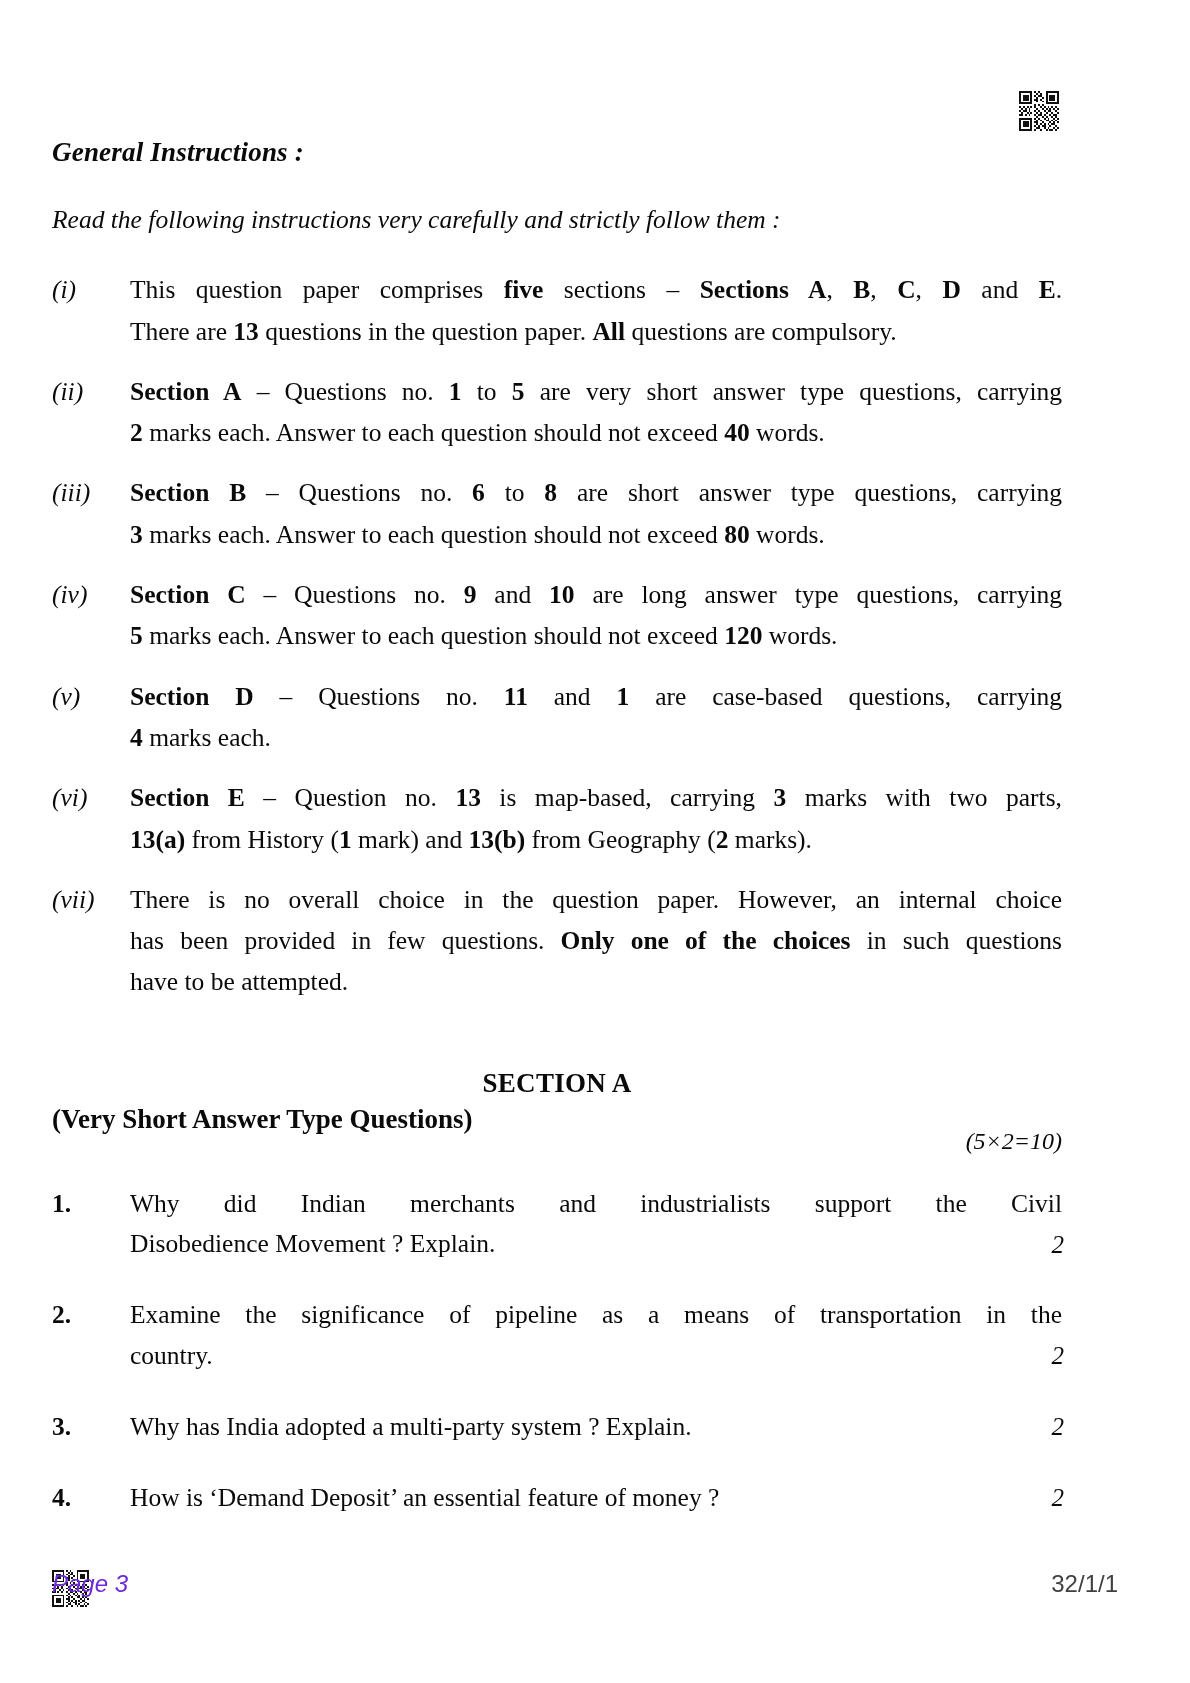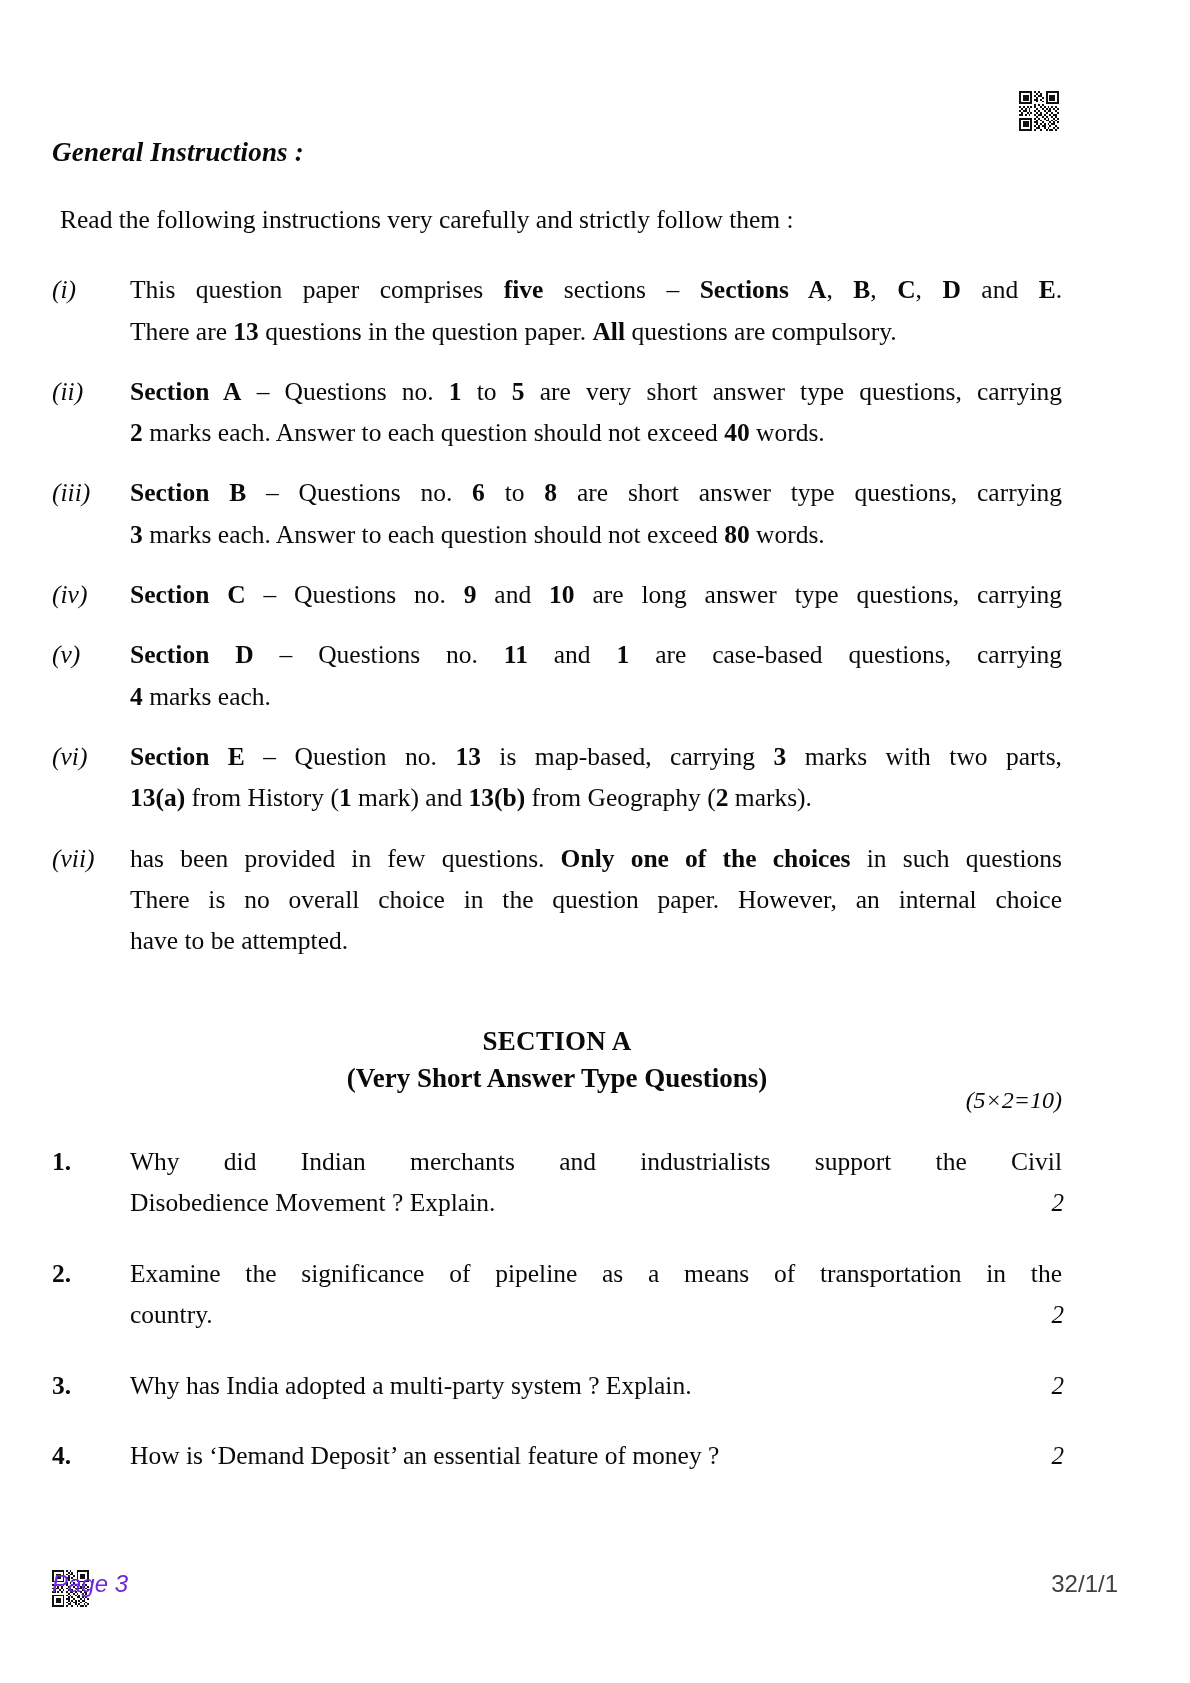--- a/index.html
+++ b/index.html
@@ -56,22 +56,23 @@
   .gen-head {
     font-style: italic;
     font-weight: bold;
     font-size: 27px;
     letter-spacing: 0.2px;
     margin: 0 0 37px 0;
     line-height: 1.1;
   }
 
   .read-line {
+    font-style: italic;
     font-size: 25.5px;
-    margin: 0 0 34px 8px;
+    margin: 0 0 34px 0;
     line-height: 1.2;
   }
 
   
   .instr {
     display: flex;
     align-items: flex-start;
     margin-bottom: 19px;
   }
   .instr-mark {
@@ -112,21 +113,21 @@
     font-weight: bold;
     font-size: 27px;
     letter-spacing: 0.3px;
     line-height: 1.35;
   }
   .section-sub-row {
     position: relative;
     display: block;
   }
   .section-sub {
-    text-align: center;
+    text-align: left;
     font-weight: bold;
     font-size: 27px;
     line-height: 1.35;
   }
   .section-marks {
     position: absolute;
     right: 0;
     top: 3px;
     font-style: italic;
     font-weight: normal;
@@ -343,41 +344,42 @@
           <div class="instr-mark">(iii)</div>
           <div class="instr-body">
             <span class="ln"><b>Section B</b><span> – Questions no. </span><b>6</b><span> to </span><b>8</b><span> are short answer type questions, carrying</span></span>
             <span class="ln last"><b>3</b><span> marks each. Answer to each question should not exceed </span><b>80</b><span> words.</span></span>
           </div>
         </div>
         <div class="instr">
           <div class="instr-mark">(iv)</div>
           <div class="instr-body">
             <span class="ln"><b>Section C</b><span> – Questions no. </span><b>9</b><span> and </span><b>10</b><span> are long answer type questions, carrying</span></span>
+            <span class="ln last"><b>5</b><span> marks each. Answer to each question should not exceed </span><b>120</b><span> words.</span></span>
           </div>
         </div>
         <div class="instr">
           <div class="instr-mark">(v)</div>
           <div class="instr-body">
             <span class="ln"><b>Section D</b><span> – Questions no. </span><b>11</b><span> and </span><b>1</b><span> are case-based questions, carrying</span></span>
             <span class="ln last"><b>4</b><span> marks each.</span></span>
           </div>
         </div>
         <div class="instr">
           <div class="instr-mark">(vi)</div>
           <div class="instr-body">
             <span class="ln"><b>Section E</b><span> – Question no. </span><b>13</b><span> is map-based, carrying </span><b>3</b><span> marks with two parts,</span></span>
             <span class="ln last"><b>13(a)</b><span> from History (</span><b>1</b><span> mark) and </span><b>13(b)</b><span> from Geography (</span><b>2</b><span> marks).</span></span>
           </div>
         </div>
         <div class="instr">
           <div class="instr-mark">(vii)</div>
           <div class="instr-body">
+            <span class="ln"><span>There is no overall choice in the question paper. However, an internal choice</span></span>
             <span class="ln"><span>has been provided in few questions. </span><b>Only one of the choices</b><span> in such questions</span></span>
-            <span class="ln"><span>There is no overall choice in the question paper. However, an internal choice</span></span>
             <span class="ln last"><span>have to be attempted.</span></span>
           </div>
         </div>
       </div>
 
     <div class="section-block">
       <div class="section-title">SECTION A</div>
       <div class="section-sub-row">
         <div class="section-sub">(Very Short Answer Type Questions)</div>
         <div class="section-marks">(5×2=10)</div>

